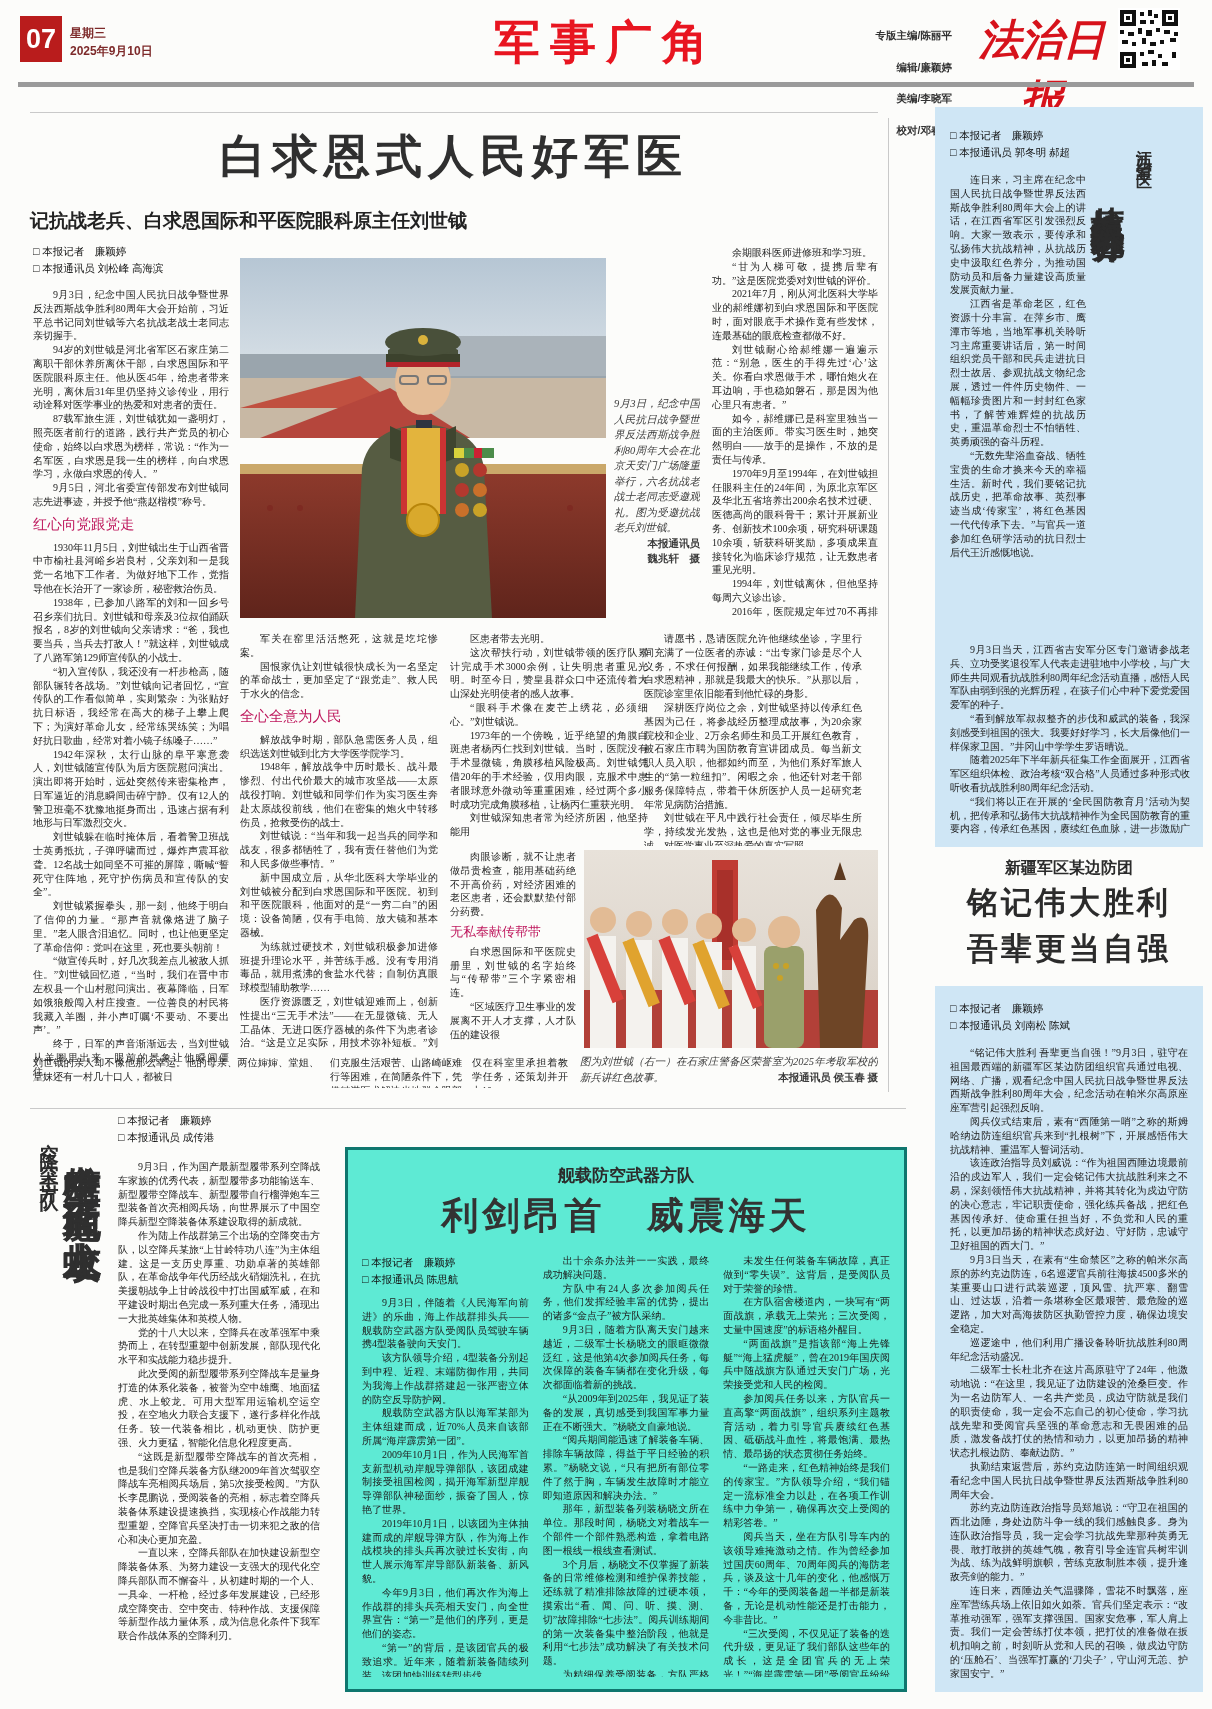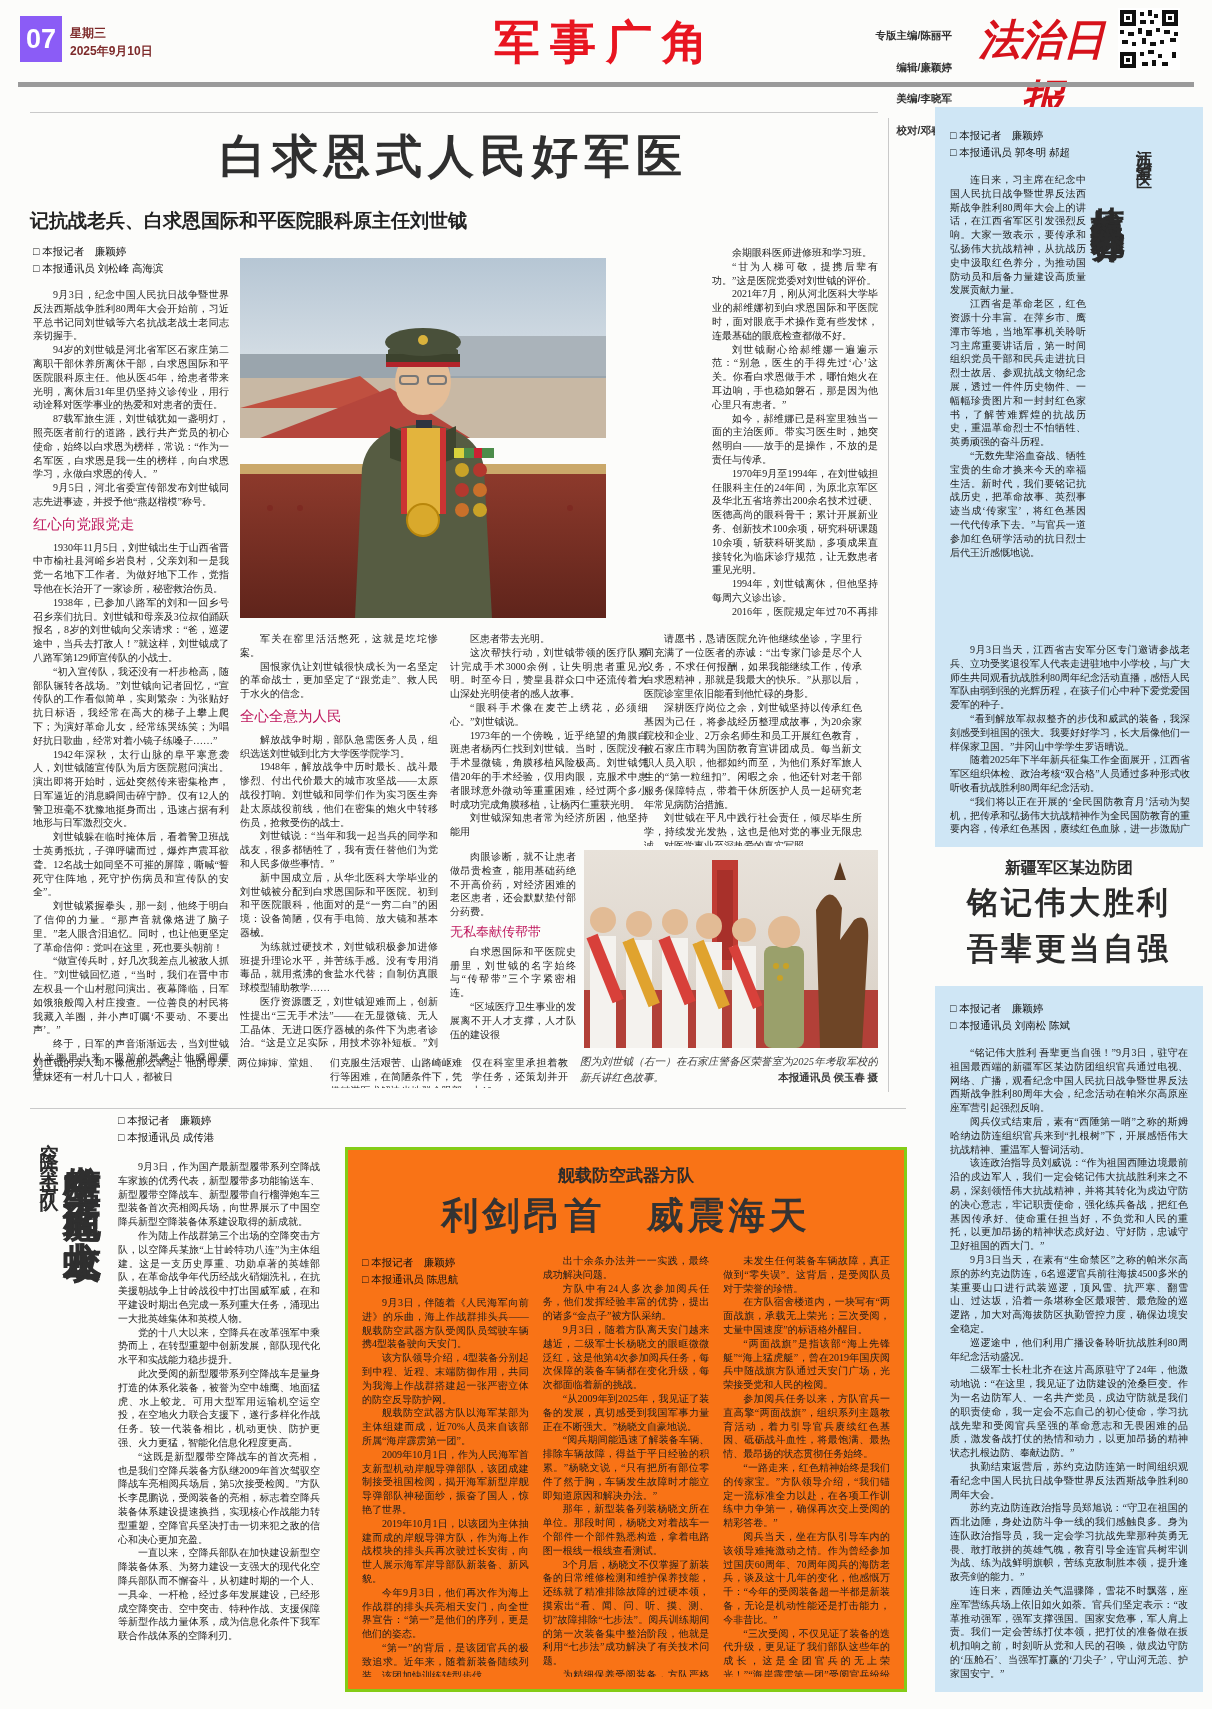--- a/index.html
+++ b/index.html
@@ -1,20 +1,20 @@
 <!DOCTYPE html>
 <html><head>
 <meta charset="utf-8">
 <style>
   html,body{margin:0;padding:0;background:#e9e9e6;}
   .page{position:relative;width:1212px;height:1709px;margin:0 auto;background:#fcfcfa;
         font-family:"Liberation Serif","DejaVu Serif",serif;color:#1c1c1c;overflow:hidden;}
   .abs{position:absolute;}
   
-  .pagenum{left:20px;top:16px;width:42px;height:46px;background:#8b5cf6;color:#fff;
+  .pagenum{left:20px;top:16px;width:42px;height:46px;background:#b91c1c;color:#fff;
            font-family:"Liberation Sans","DejaVu Sans",sans-serif;font-weight:bold;font-size:27px;
            display:flex;align-items:center;justify-content:center;}
   .datebox{left:70px;top:24px;color:#7d2a2a;font-family:"Liberation Sans","DejaVu Sans",sans-serif;
            font-size:12px;line-height:18px;font-weight:bold;}
   .sectiontitle{left:0;top:12px;width:1212px;text-align:center;color:#e81520;
            font-family:"Liberation Sans","DejaVu Sans",sans-serif;font-weight:900;font-size:46px;letter-spacing:10px;}
   .staff{left:840px;top:12px;width:128px;text-align:right;color:#333;
          font-family:"Liberation Sans","DejaVu Sans",sans-serif;font-size:10.5px;line-height:15.5px;font-weight:bold;}
   .staffline{margin:16px;}
   .masthead{left:972px;top:10px;width:140px;color:#d6121b;font-weight:bold;font-style:italic;
@@ -35,21 +35,21 @@
   .mainhead{left:30px;top:126px;width:848px;text-align:center;color:#2f2f2f;
             font-family:"Liberation Sans","DejaVu Sans",sans-serif;font-weight:900;font-size:46px;letter-spacing:6px;}
   .mainsub{left:30px;top:208px;width:848px;text-align:left;color:#222;
            font-family:"Liberation Sans","DejaVu Sans",sans-serif;font-weight:bold;font-size:19px;}
   
   .bluebox{background:#cfe6f5;}
   .vert{writing-mode:vertical-rl;font-family:"Liberation Sans","DejaVu Sans",sans-serif;
         font-weight:bold;color:#2b2b2b;}
   .sidehead{text-align:center;font-family:"Liberation Sans","DejaVu Sans",sans-serif;font-weight:bold;color:#2b2b2b;}
   
-  .redbox{border:3px solid #84cc16;background:#f97316;}
+  .redbox{border:3px solid #0f766e;background:#5eead4;}
   .navcols{display:flex;gap:14px;}
   .navcol{width:172px;}
 </style>
 </head>
 <body>
 
 <div class="page">
 
   <div class="abs pagenum">
     <span>07</span>
@@ -119,21 +119,21 @@
   <div class="abs col" style="left:33px;top:288px;width:196px;height:800px">
     <div>
         <p class="para">9月3日，纪念中国人民抗日战争暨世界反法西斯战争胜利80周年大会开始前，习近平总书记同刘世钺等六名抗战老战士老同志亲切握手。</p>
         <p class="para">94岁的刘世钺是河北省军区石家庄第二离职干部休养所离休干部，白求恩国际和平医院眼科原主任。他从医45年，给患者带来光明，离休后31年里仍坚持义诊传业，用行动诠释对医学事业的热爱和对患者的责任。</p>
         <p class="para">87载军旅生涯，刘世钺犹如一盏明灯，照亮医者前行的道路，践行共产党员的初心使命，始终以白求恩为榜样，常说：“作为一名军医，白求恩是我一生的榜样，向白求恩学习，永做白求恩的传人。”</p>
         <p class="para">9月5日，河北省委宣传部发布刘世钺同志先进事迹，并授予他“燕赵楷模”称号。</p>
       </div>
     <h3 class="colsub">红心向党跟党走</h3>
     <div>
         <p class="para">1930年11月5日，刘世钺出生于山西省晋中市榆社县河峪乡岩良村，父亲刘和一是我党一名地下工作者。为做好地下工作，党指导他在长治开了一家诊所，秘密救治伤员。</p>
-        <p class="para">1938年，已参加八路军的刘和一回乡号召乡亲们抗日。刘世钺和母亲及3位叔伯踊跃报名，8岁的刘世钺向父亲请求：“爸，巡逻途中，当兵去打敌人！”就这样，刘世钺成了八路军第129师宣传队的小战士。</p>
+        <p class="para">1938年，已参加八路军的刘和一回乡号召乡亲们抗日。刘世钺和母亲及3位叔伯踊跃报名，8岁的刘世钺向父亲请求：“爸，我也要当兵，当兵去打敌人！”就这样，刘世钺成了八路军第129师宣传队的小战士。</p>
         <p class="para">“初入宣传队，我还没有一杆步枪高，随部队辗转各战场。”刘世钺向记者回忆，“宣传队的工作看似简单，实则繁杂：为张贴好抗日标语，我经常在高大的梯子上攀上爬下；为演好革命儿女，经常练哭练笑；为唱好抗日歌曲，经常对着小镜子练嗓子……”</p>
         <p class="para">1942年深秋，太行山脉的阜平寒意袭人，刘世钺随宣传队为后方医院慰问演出。演出即将开始时，远处突然传来密集枪声，日军逼近的消息瞬间击碎宁静。仅有12人的警卫班毫不犹豫地挺身而出，迅速占据有利地形与日军激烈交火。</p>
         <p class="para">刘世钺躲在临时掩体后，看着警卫班战士英勇抵抗，子弹呼啸而过，爆炸声震耳欲聋。12名战士如同坚不可摧的屏障，嘶喊“誓死守住阵地，死守护伤病员和宣传队的安全”。</p>
         <p class="para">刘世钺紧握拳头，那一刻，他终于明白了信仰的力量。“那声音就像烙进了脑子里。”老人眼含泪追忆。同时，也让他更坚定了革命信仰：党叫在这里，死也要头朝前！</p>
         <p class="para">“做宣传兵时，好几次我差点儿被敌人抓住。”刘世钺回忆道，“当时，我们在晋中市左权县一个山村慰问演出。夜幕降临，日军如饿狼般闯入村庄搜查。一位善良的村民将我藏入羊圈，并小声叮嘱‘不要动、不要出声’。”</p>
         <p class="para">终于，日军的声音渐渐远去，当刘世钺从羊圈里出来，眼前的景象让他瞬间僵住……</p>
       </div>
   </div>
 
   <svg class="abs" style="left:240px;top:258px" width="366" height="360">
@@ -182,20 +182,25 @@
       <circle cx="222" cy="232" r="7" fill="#b3382e"></circle>
         <circle cx="240" cy="232" r="7" fill="#c9702a"></circle>
       <circle cx="222" cy="252" r="7" fill="#c9702a"></circle>
         <circle cx="240" cy="252" r="7" fill="#c9a227"></circle>
       <rect x="214" y="190" width="40" height="10" fill="#4c8c4a"></rect>
         <rect x="214" y="190" width="10" height="10" fill="#d9d23c"></rect>
         <rect x="234" y="190" width="8" height="10" fill="#c23"></rect>
     </g>
   </svg>
 
+  <div class="abs kai" style="left:614px;top:396px;width:86px;height:246px">
+    <span>9月3日，纪念中国人民抗日战争暨世界反法西斯战争胜利80周年大会在北京天安门广场隆重举行，六名抗战老战士老同志受邀观礼。图为受邀抗战老兵刘世钺。</span>
+    <span class="credit">本报通讯员</span>
+    <span class="credit">魏兆轩　摄</span>
+  </div>
 
   <div class="abs col" style="left:712px;top:246px;width:166px;height:372px">
     <div>
         <p class="para">余期眼科医师进修班和学习班。</p>
         <p class="para">“甘为人梯可敬，提携后辈有功。”这是医院党委对刘世钺的评价。</p>
         <p class="para">2021年7月，刚从河北医科大学毕业的郝维娜初到白求恩国际和平医院时，面对眼底手术操作竟有些发怵，连最基础的眼底检查都做不好。</p>
         <p class="para">刘世钺耐心给郝维娜一遍遍示范：“别急，医生的手得先过‘心’这关。你看白求恩做手术，哪怕炮火在耳边响，手也稳如磐石，那是因为他心里只有患者。”</p>
         <p class="para">如今，郝维娜已是科室里独当一面的主治医师。带实习医生时，她突然明白——放手的是操作，不放的是责任与传承。</p>
         <p class="para">1970年9月至1994年，在刘世钺担任眼科主任的24年间，为原北京军区及华北五省培养出200余名技术过硬、医德高尚的眼科骨干；累计开展新业务、创新技术100余项，研究科研课题10余项，斩获科研奖励，多项成果直接转化为临床诊疗规范，让无数患者重见光明。</p>
         <p class="para">1994年，刘世钺离休，但他坚持每周六义诊出诊。</p>

